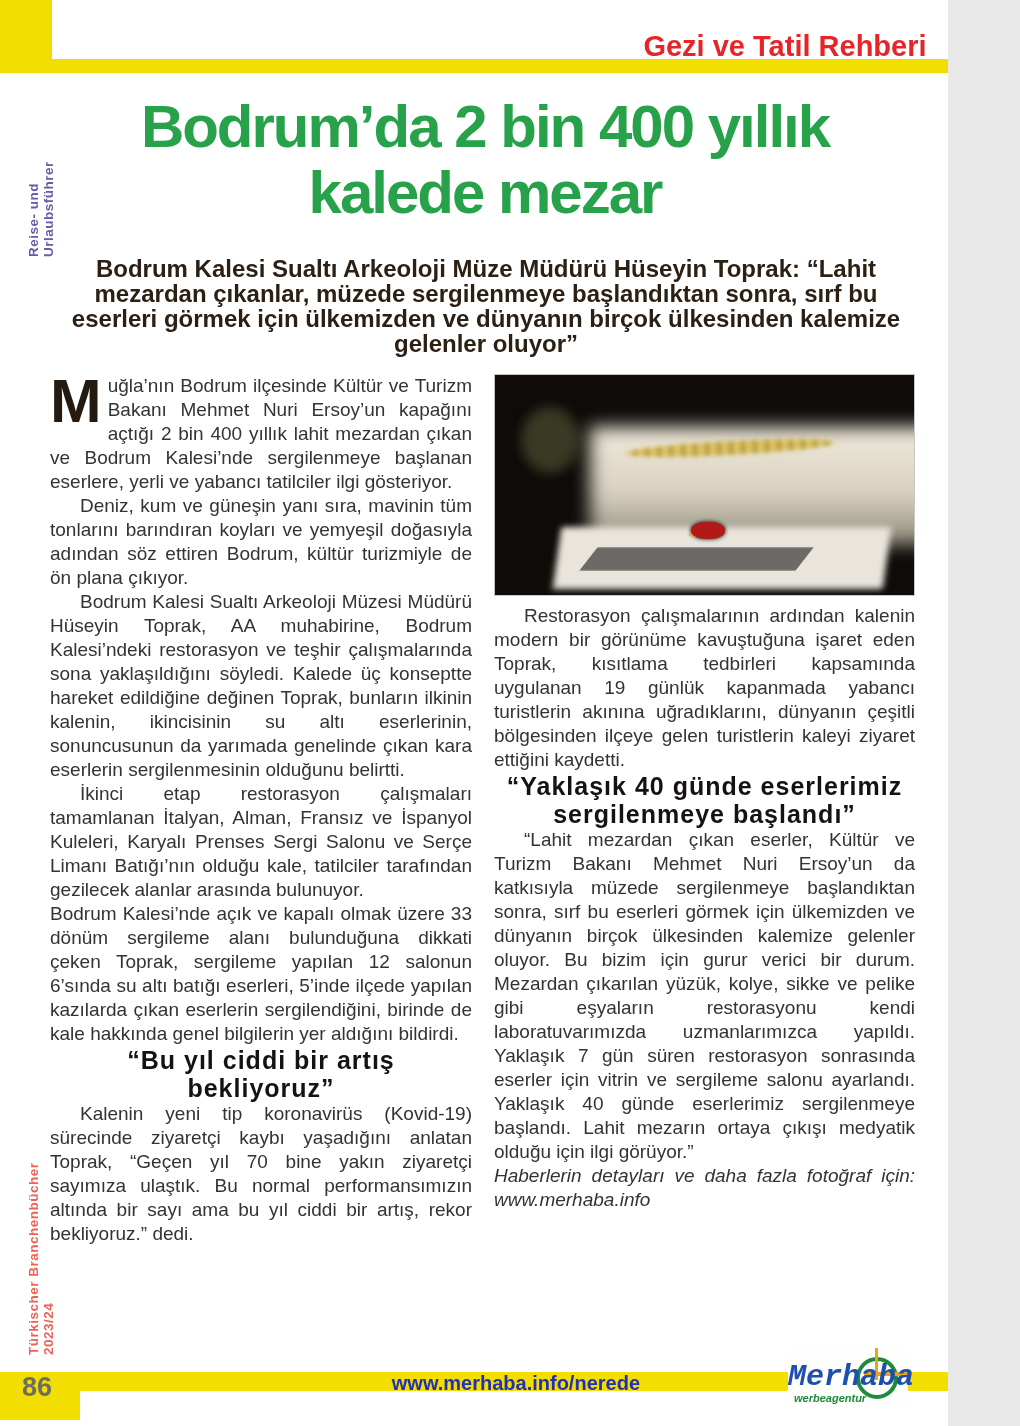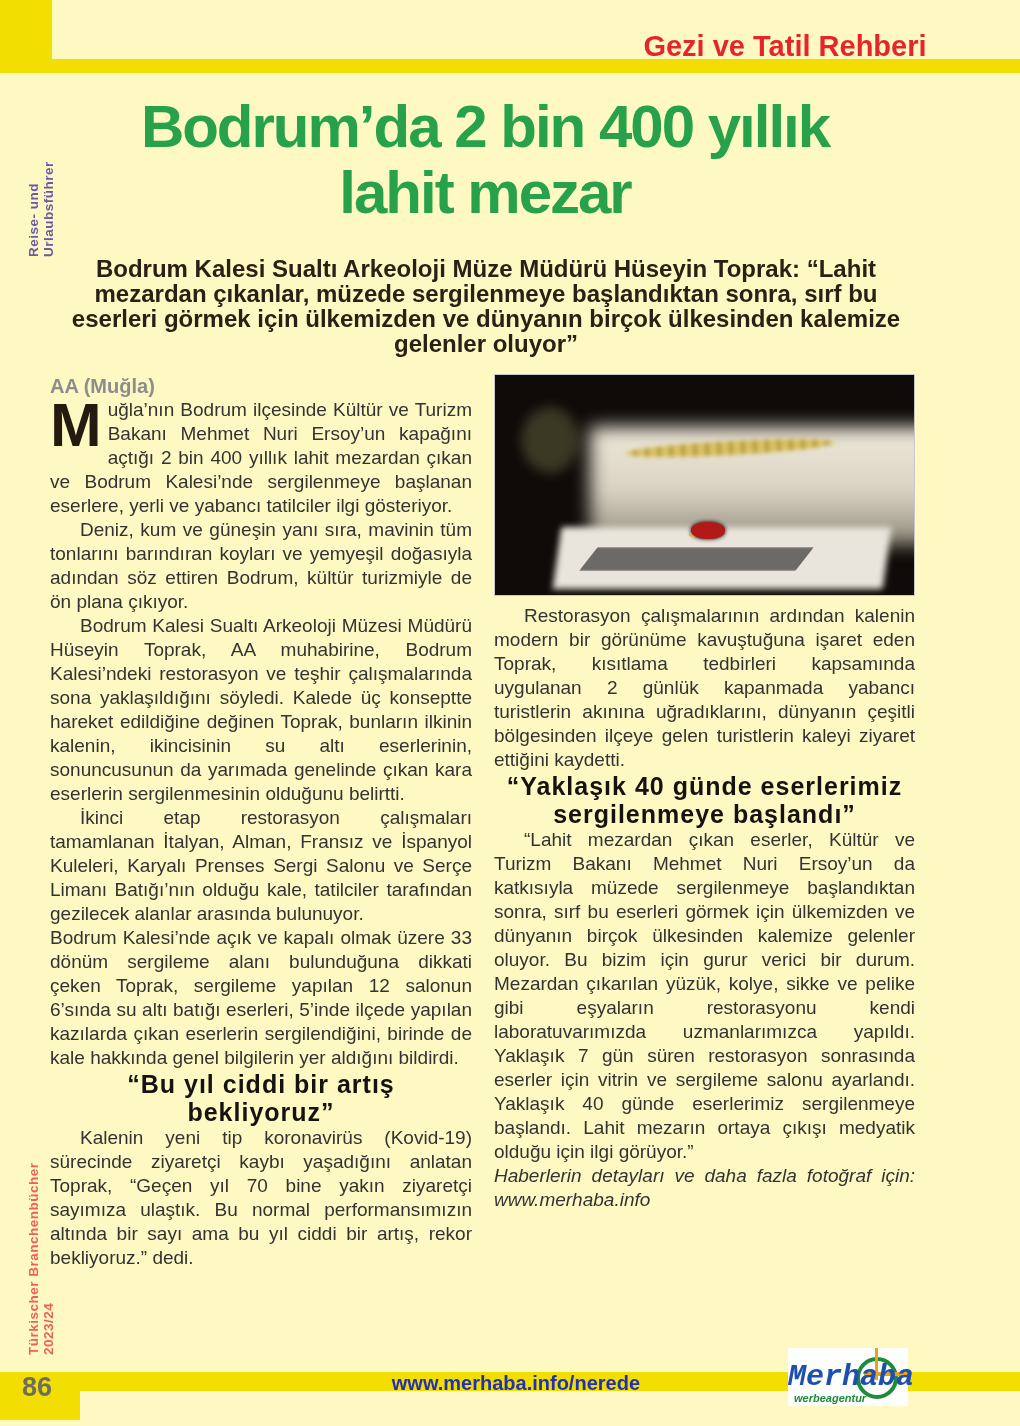--- a/index.html
+++ b/index.html
@@ -1,16 +1,16 @@
 <!DOCTYPE html>
 <html><head>
 <meta charset="utf-8">
 <style>
   html,body{margin:0;padding:0;background:#e8e8e8;}
-  #page{position:relative;width:1020px;height:1426px;background:#fef9c3;overflow:hidden;
+  #page{position:relative;width:948px;height:1426px;background:#ffffff;overflow:hidden;
         font-family:"Liberation Sans",sans-serif;}
   
   .corner-block{position:absolute;left:0;top:0;width:52px;height:73px;background:#f2de00;}
   .top-bar{position:absolute;left:52px;top:59px;width:968px;height:14px;background:#f2de00;}
   .section-label{position:absolute;left:640px;top:30px;width:290px;text-align:center;
         font-size:29px;font-weight:bold;color:#e62529;letter-spacing:0;}
   
   .vtext{position:absolute;writing-mode:vertical-rl;transform:rotate(180deg);
         font-weight:bold;font-size:13.5px;letter-spacing:.5px;}
   .vtext-top{left:26px;top:92px;height:165px;color:#6b5aa5;}
@@ -75,47 +75,46 @@
 
   <div class="corner-block"></div>
   <div class="top-bar"></div>
   <div class="section-label">Gezi ve Tatil Rehberi</div>
 
   <div class="vtext vtext-top">Reise- und Urlaubsführer</div>
   <div class="vtext vtext-bottom">Türkischer Branchenbücher 2023/24</div>
 
   <div class="title">
     <div>Bodrum’da 2 bin 400 yıllık</div>
-    <div>lahit mezar</div>
+    <div>kalede mezar</div>
   </div>
 
   <div class="subtitle">Bodrum Kalesi Sualtı Arkeoloji Müze Müdürü Hüseyin Toprak: “Lahit mezardan çıkanlar, müzede sergilenmeye başlandıktan sonra, sırf bu eserleri görmek için ülkemizden ve dünyanın birçok ülkesinden kalemize gelenler oluyor”</div>
 
   <div class="col col-left">
-    <p class="byline">AA (Muğla)</p>
     <p><span class="dropcap">M</span><span>uğla’nın Bodrum ilçesinde Kültür ve Turizm Bakanı Mehmet Nuri Ersoy’un kapağını açtığı 2 bin 400 yıllık lahit mezardan çıkan ve Bodrum Kalesi’nde sergilenmeye başlanan eserlere, yerli ve yabancı tatilciler ilgi gösteriyor.</span></p>
     <p class="ind">Deniz, kum ve güneşin yanı sıra, mavinin tüm tonlarını barındıran koyları ve yemyeşil doğasıyla adından söz ettiren Bodrum, kültür turizmiyle de ön plana çıkıyor.</p>
     <p class="ind">Bodrum Kalesi Sualtı Arkeoloji Müzesi Müdürü Hüseyin Toprak, AA muhabirine, Bodrum Kalesi’ndeki restorasyon ve teşhir çalışmalarında sona yaklaşıldığını söyledi. Kalede üç konseptte hareket edildiğine değinen Toprak, bunların ilkinin kalenin, ikincisinin su altı eserlerinin, sonuncusunun da yarımada genelinde çıkan kara eserlerin sergilenmesinin olduğunu belirtti.</p>
     <p class="ind">İkinci etap restorasyon çalışmaları tamamlanan İtalyan, Alman, Fransız ve İspanyol Kuleleri, Karyalı Prenses Sergi Salonu ve Serçe Limanı Batığı’nın olduğu kale, tatilciler tarafından gezilecek alanlar arasında bulunuyor.</p>
     <p>Bodrum Kalesi’nde açık ve kapalı olmak üzere 33 dönüm sergileme alanı bulunduğuna dikkati çeken Toprak, sergileme yapılan 12 salonun 6’sında su altı batığı eserleri, 5’inde ilçede yapılan kazılarda çıkan eserlerin sergilendiğini, birinde de kale hakkında genel bilgilerin yer aldığını bildirdi.</p>
     <p class="qhead">“Bu yıl ciddi bir artış bekliyoruz”</p>
     <p class="ind">Kalenin yeni tip koronavirüs (Kovid-19) sürecinde ziyaretçi kaybı yaşadığını anlatan Toprak, “Geçen yıl 70 bine yakın ziyaretçi sayımıza ulaştık. Bu normal performansımızın altında bir sayı ama bu yıl ciddi bir artış, rekor bekliyoruz.” dedi.</p>
   </div>
 
   <div class="photo">
     <div class="ph-coin"></div>
     <div class="ph-pedestal"></div>
     <div class="ph-necklace"></div>
     <div class="ph-front"></div>
     <div class="ph-slab"></div>
     <div class="ph-jewel"></div>
   </div>
 
   <div class="col col-right" style="top:604px;">
-    <p class="ind">Restorasyon çalışmalarının ardından kalenin modern bir görünüme kavuştuğuna işaret eden Toprak, kısıtlama tedbirleri kapsamında uygulanan 2 günlük kapanmada yabancı turistlerin akınına uğradıklarını, dünyanın çeşitli bölgesinden ilçeye gelen turistlerin kaleyi ziyaret ettiğini kaydetti.</p>
+    <p class="ind">Restorasyon çalışmalarının ardından kalenin modern bir görünüme kavuştuğuna işaret eden Toprak, kısıtlama tedbirleri kapsamında uygulanan 19 günlük kapanmada yabancı turistlerin akınına uğradıklarını, dünyanın çeşitli bölgesinden ilçeye gelen turistlerin kaleyi ziyaret ettiğini kaydetti.</p>
     <p class="qhead">“Yaklaşık 40 günde eserlerimiz sergilenmeye başlandı”</p>
     <p class="ind">“Lahit mezardan çıkan eserler, Kültür ve Turizm Bakanı Mehmet Nuri Ersoy’un da katkısıyla müzede sergilenmeye başlandıktan sonra, sırf bu eserleri görmek için ülkemizden ve dünyanın birçok ülkesinden kalemize gelenler oluyor. Bu bizim için gurur verici bir durum. Mezardan çıkarılan yüzük, kolye, sikke ve pelike gibi eşyaların restorasyonu kendi laboratuvarımızda uzmanlarımızca yapıldı. Yaklaşık 7 gün süren restorasyon sonrasında eserler için vitrin ve sergileme salonu ayarlandı. Yaklaşık 40 günde eserlerimiz sergilenmeye başlandı. Lahit mezarın ortaya çıkışı medyatik olduğu için ilgi görüyor.”</p>
     <p class="italic-note">Haberlerin detayları ve daha fazla fotoğraf için: www.merhaba.info</p>
   </div>
 
   <div class="footer-bar-a"></div>
   <div class="footer-bar-b"></div>
   <div class="footer-block"></div>
   <div class="page-num">86</div>
   <div class="footer-url">www.merhaba.info/nerede</div>

